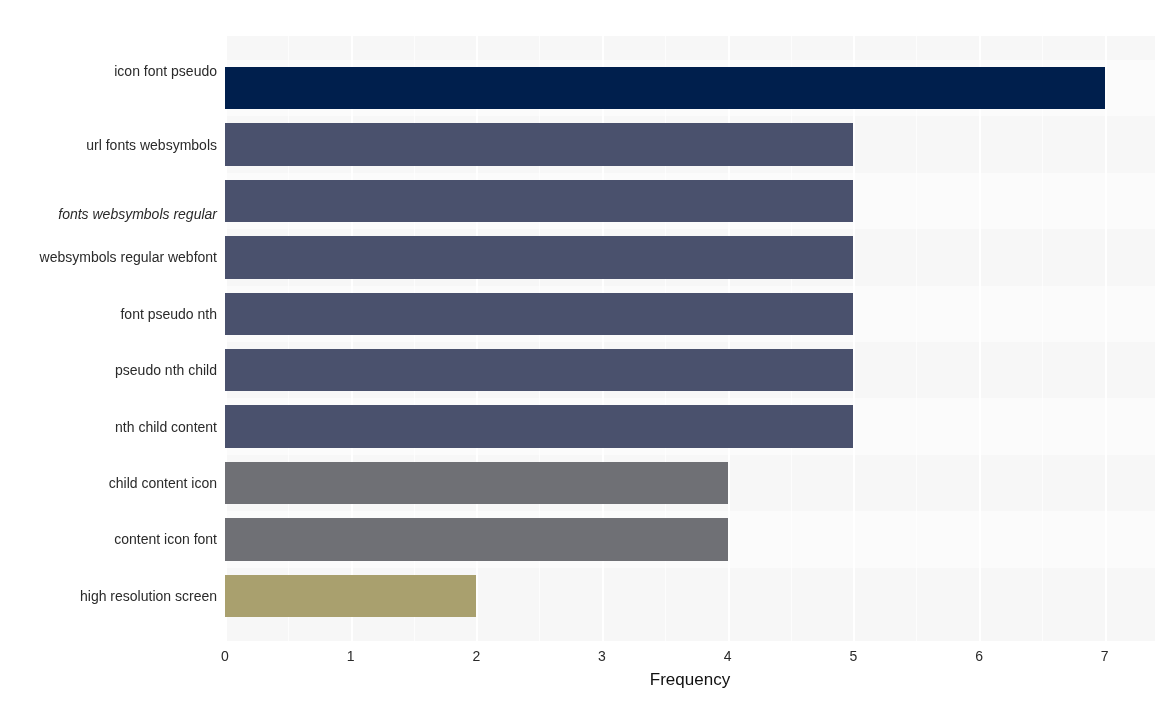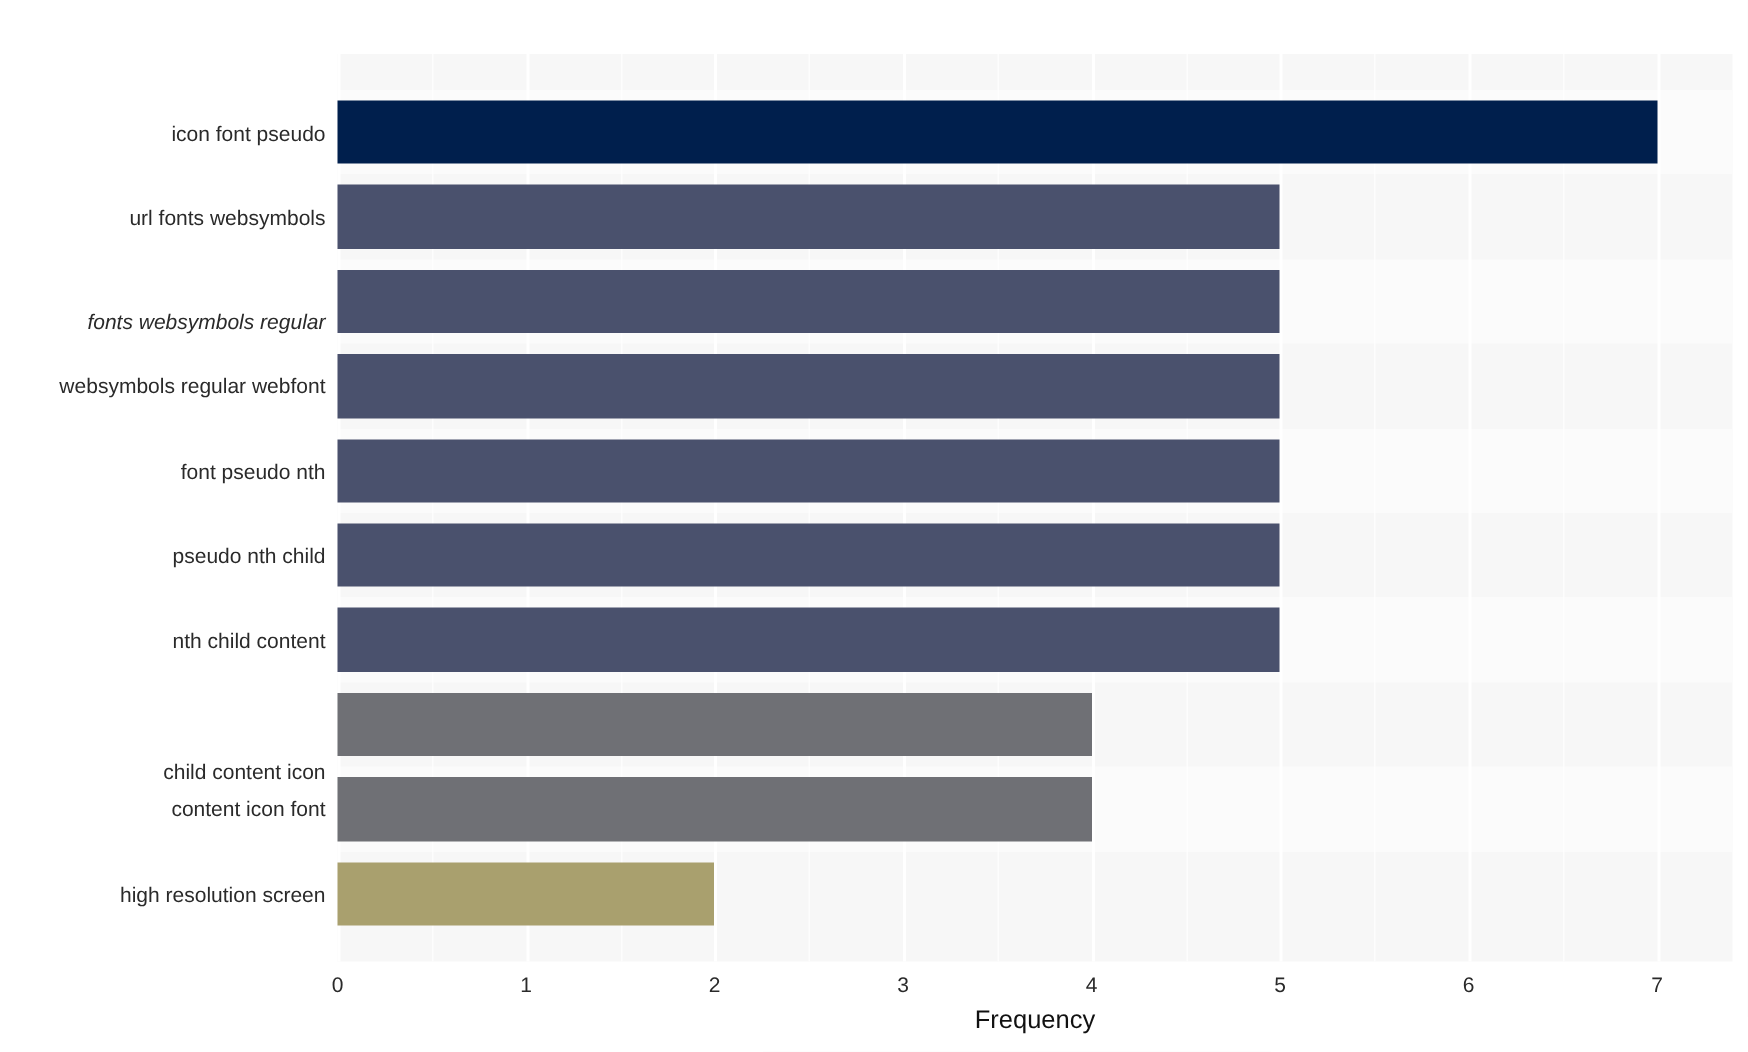--- a/index.html
+++ b/index.html
@@ -108,28 +108,28 @@
       <div class="bar" title="websymbols regular webfont: 5" style="top: 200.274px; height: 42.3058px; width: 628.378px; background: rgb(74, 81, 109);"></div>
       <div class="bar" title="font pseudo nth: 5" style="top: 256.682px; height: 42.3058px; width: 628.378px; background: rgb(74, 81, 109);"></div>
       <div class="bar" title="pseudo nth child: 5" style="top: 313.09px; height: 42.3058px; width: 628.378px; background: rgb(74, 81, 109);"></div>
       <div class="bar" title="nth child content: 5" style="top: 369.498px; height: 42.3058px; width: 628.378px; background: rgb(74, 81, 109);"></div>
       <div class="bar" title="child content icon: 4" style="top: 425.905px; height: 42.3058px; width: 502.703px; background: rgb(111, 112, 117);"></div>
       <div class="bar" title="content icon font: 4" style="top: 482.313px; height: 42.3058px; width: 502.703px; background: rgb(111, 112, 117);"></div>
       <div class="bar" title="high resolution screen: 2" style="top: 538.721px; height: 42.3058px; width: 251.351px; background: rgb(169, 160, 110);"></div>
     </div>
 
   <div class="xlabel">Frequency</div>
-<div class="ytick" style="top: 89px; margin-left: 36px;">icon font pseudo</div>
+<div class="ytick" style="top: 71px; margin-left: 36px;">icon font pseudo</div>
     <div class="ytick" style="top: 144.612px;">url fonts websymbols</div>
     <div class="ytick" style="top: 214px; font-style: italic;">fonts websymbols regular</div>
     <div class="ytick" style="top: 257.427px;">websymbols regular webfont</div>
     <div class="ytick" style="top: 313.835px;">font pseudo nth</div>
     <div class="ytick" style="top: 370.243px; padding-left: 44px;">pseudo nth child</div>
     <div class="ytick" style="top: 426.65px;">nth child content</div>
-    <div class="ytick" style="top: 483.058px; margin-top: 31px;">child content icon</div>
+    <div class="ytick" style="top: 483.058px;">child content icon</div>
     <div class="ytick" style="top: 539.466px;">content icon font</div>
     <div class="ytick" style="top: 595.874px;">high resolution screen</div>
     <div class="xtick" style="left: 225px;">0</div>
     <div class="xtick" style="left: 350.676px;">1</div>
     <div class="xtick" style="left: 476.351px;">2</div>
     <div class="xtick" style="left: 602.027px;">3</div>
     <div class="xtick" style="left: 727.703px;">4</div>
     <div class="xtick" style="left: 853.378px;">5</div>
     <div class="xtick" style="left: 979.054px;">6</div>
     <div class="xtick" style="left: 1104.73px;">7</div>

